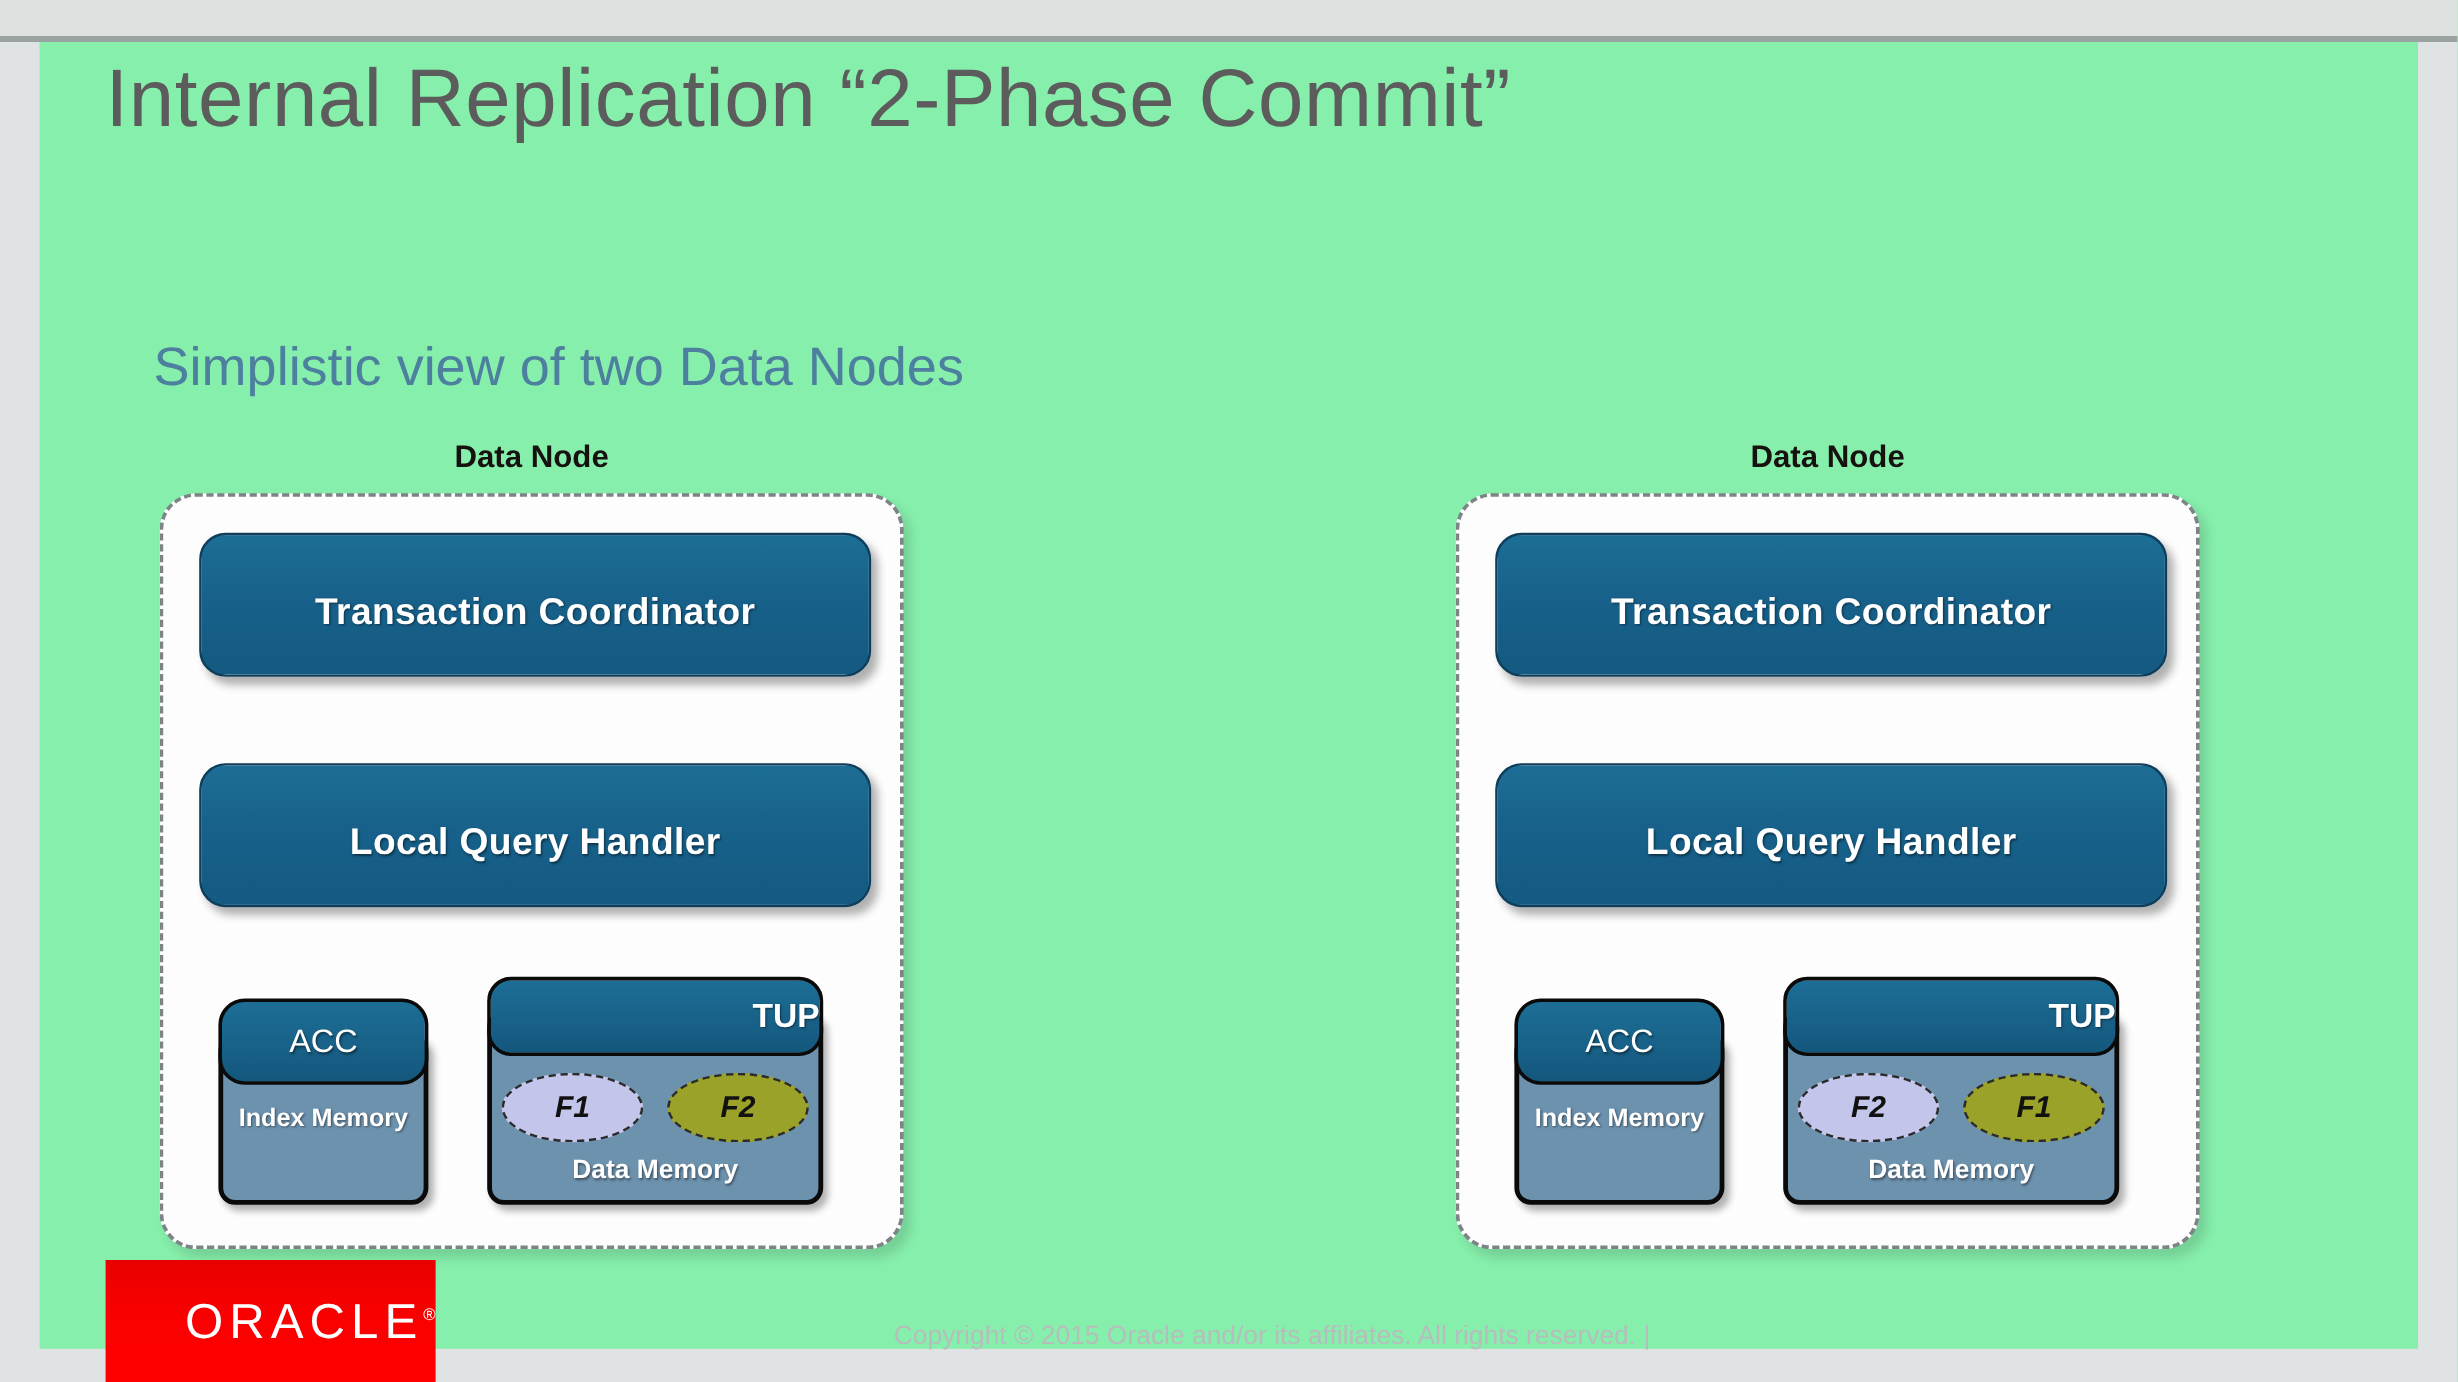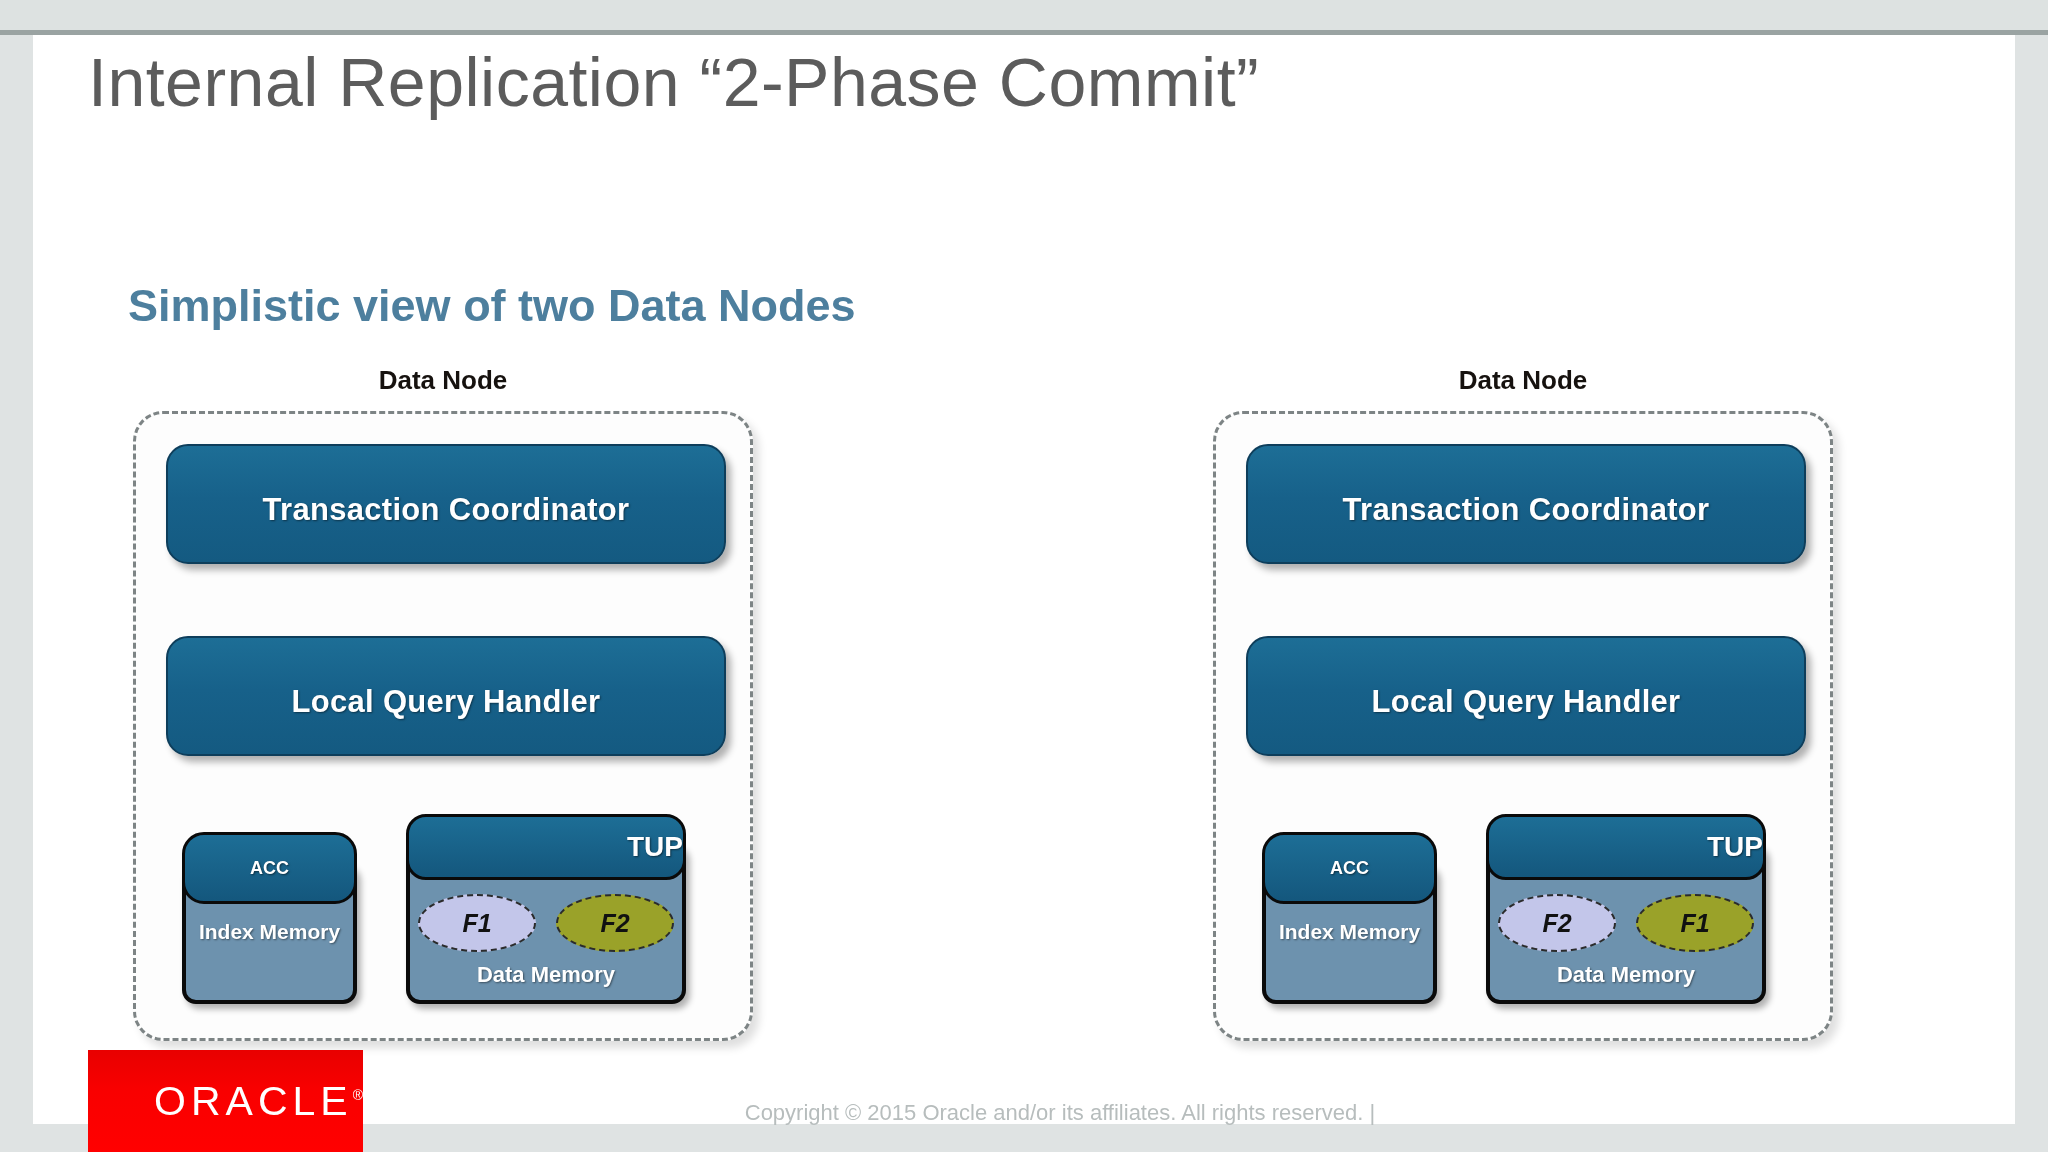--- a/index.html
+++ b/index.html
@@ -11,32 +11,32 @@
   }
   .viewport{position:relative;width:2048px;height:1152px;}
 
   
   .top-band{position:absolute;left:0;top:0;width:2048px;height:30px;background:#dde2e1;}
   .top-rule{position:absolute;left:0;top:30px;width:2048px;height:5px;background:#9aa3a2;}
 
   
   .slide{
     position:absolute;left:33px;top:35px;width:1982px;height:1089px;
-    background:#ffffff;
+    background:#86efac;
   }
 
   
   .slide-title{
     position:absolute;left:55px;top:10px;
     font-size:68px;line-height:1.1;font-weight:400;color:#5c5c5c;
     letter-spacing:.5px;white-space:nowrap;
   }
   .section-title{
     position:absolute;left:95px;top:245px;
-    font-size:45px;font-weight:700;color:#4d7f9e;white-space:nowrap;
+    font-size:45px;font-weight:400;color:#4d7f9e;white-space:nowrap;
   }
 
   
   .node{position:absolute;top:330px;width:640px;height:690px;}
   .node-left{left:90px;}
   .node-right{left:1170px;}
 
   .node-caption{
     position:absolute;left:0;top:0;width:640px;text-align:center;
     font-size:26px;font-weight:bold;color:#16120f;
@@ -79,21 +79,21 @@
     box-sizing:border-box;
     box-shadow:4px 5px 6px rgba(0,0,0,.30);
   }
   .acc-head{
     position:absolute;left:0;top:0;width:175px;height:72px;
     background:linear-gradient(180deg,#1d6e96 0%,#14577d 100%);
     border:3px solid #0a0a0a;border-radius:22px;
     box-sizing:border-box;
     display:flex;align-items:center;justify-content:center;
   }
-  .acc-head span{color:#fff;font-size:18px;font-weight:bold;text-shadow:1px 1px 2px rgba(0,0,0,.5);}
+  .acc-head span{color:#fff;font-size:27px;font-weight:normal;text-shadow:1px 1px 2px rgba(0,0,0,.5);}
   .acc-label{
     position:absolute;left:0;top:88px;width:175px;text-align:center;
     color:#ffffff;font-size:21px;font-weight:bold;line-height:1.15;
     text-shadow:1px 1px 2px rgba(0,0,0,.45);
   }
 
   
   .tup{
     position:absolute;left:270px;top:400px;width:280px;height:190px;
   }

